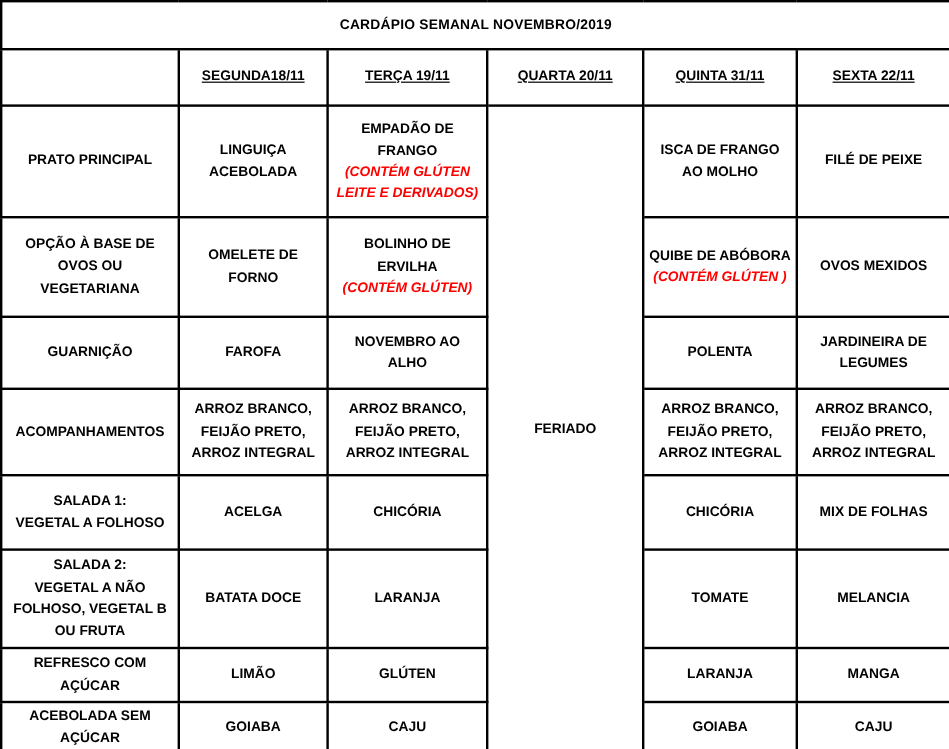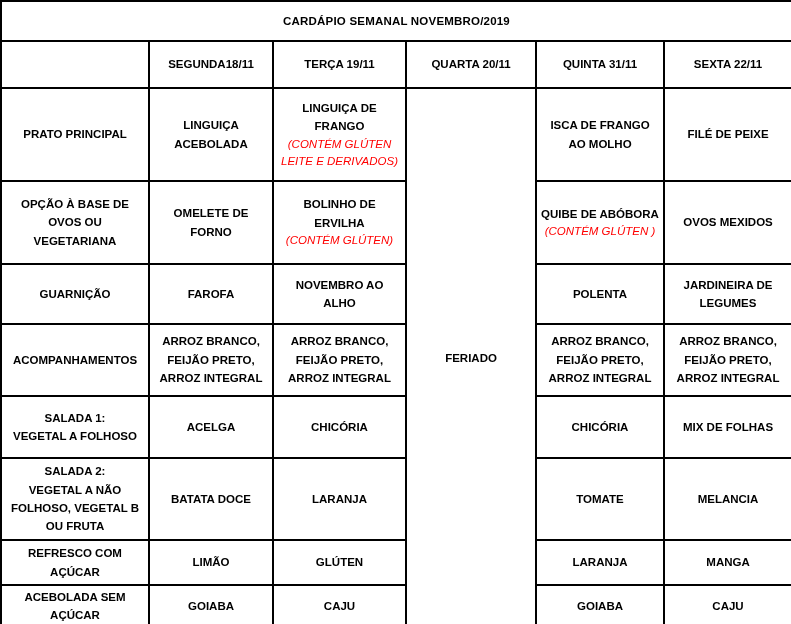--- a/index.html
+++ b/index.html
@@ -30,25 +30,25 @@
   }
   .label, .txt, .holiday-txt {
     white-space: pre-line;
     line-height: 1.6;
   }
   .note {
     white-space: pre-line;
     line-height: 1.5;
     color: #FF0000;
     font-style: italic;
-    font-weight: normal;
+    font-weight: bold;
   }
   .head-cell { line-height: 1.3; }
   tr.r-title { height: 40px; }
-  tr.r-head  { height: 47px; }
+  tr.r-head  { height: 47px; text-decoration: underline; }
   tr.r1 { height: 93px; }
   tr.r2 { height: 83px; }
   tr.r3 { height: 60px; }
   tr.r4 { height: 72px; }
   tr.r5 { height: 62px; }
   tr.r6 { height: 82px; margin-top: 16px; }
   tr.r7 { height: 45px; padding-left: 32px; }
   tr.r8 { height: 40px; }
 </style>
 </head>
@@ -80,21 +80,21 @@
 
   <tr class="r1">
     <td>
           <div class="label">PRATO PRINCIPAL</div>
         </td>
     <td>
           <div class="txt">LINGUIÇA
 ACEBOLADA</div>
         </td>
     <td>
-          <div class="txt">LINGUIÇA DE
+          <div class="txt">EMPADÃO DE
 FRANGO</div>
           <div class="note">(CONTÉM GLÚTEN
 LEITE E DERIVADOS)</div>
         </td>
     <td rowspan="8">
           <div class="holiday-txt">FERIADO</div>
         </td>
     <td>
           <div class="txt">ISCA DE FRANGO
 AO MOLHO</div>

